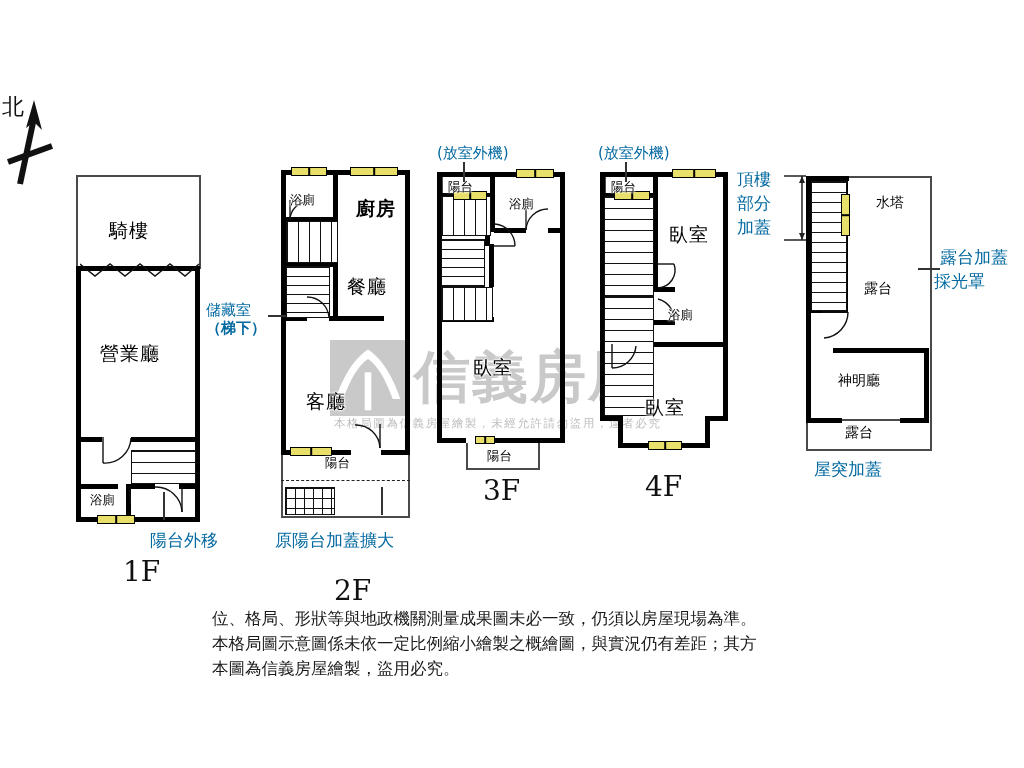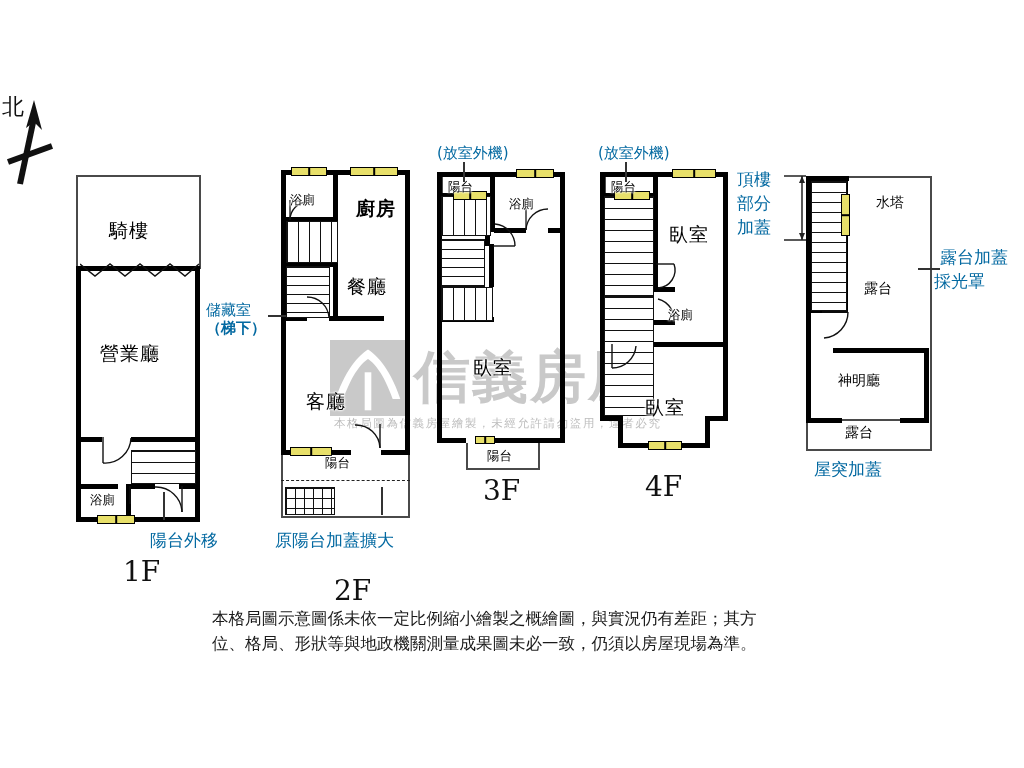--- a/index.html
+++ b/index.html
@@ -442,17 +442,18 @@
     <div class="annot" style="left:737px; top:218px;">加蓋</div>
 
     <div class="annot" style="left:930px; top:248px;margin-left:10px;">露台加蓋</div>
     <div class="annot" style="left:934px; top:272px;">採光罩</div>
     <div class="leader" style="left:918px; top:268px; width:22px; height:1.6px;"></div>
 
     <div class="annot" style="left:814px; top:460px;">屋突加蓋</div>
   </div>
 
   <div id="disclaimer">
+    <div>位、格局、形狀等與地政機關測量成果圖未必一致，仍須以房屋現場為準。</div>
     <div>本格局圖示意圖係未依一定比例縮小繪製之概繪圖，與實況仍有差距；其方</div>
-    <div>位、格局、形狀等與地政機關測量成果圖未必一致，仍須以房屋現場為準。</div>
+    <div>本圖為信義房屋繪製，盜用必究。</div>
   </div>
 
 </div>
 
 </body></html>

